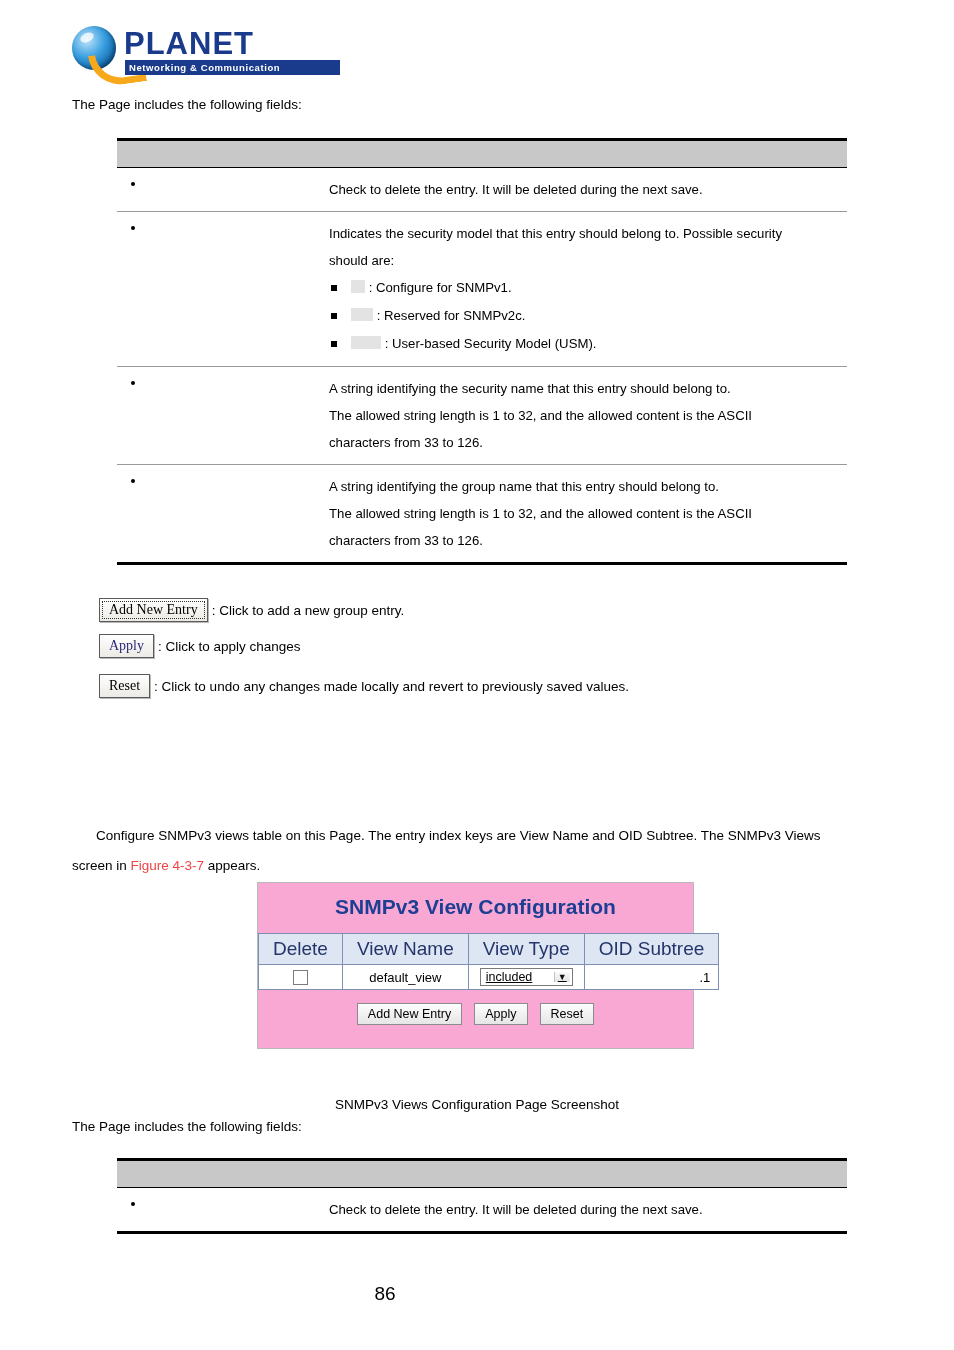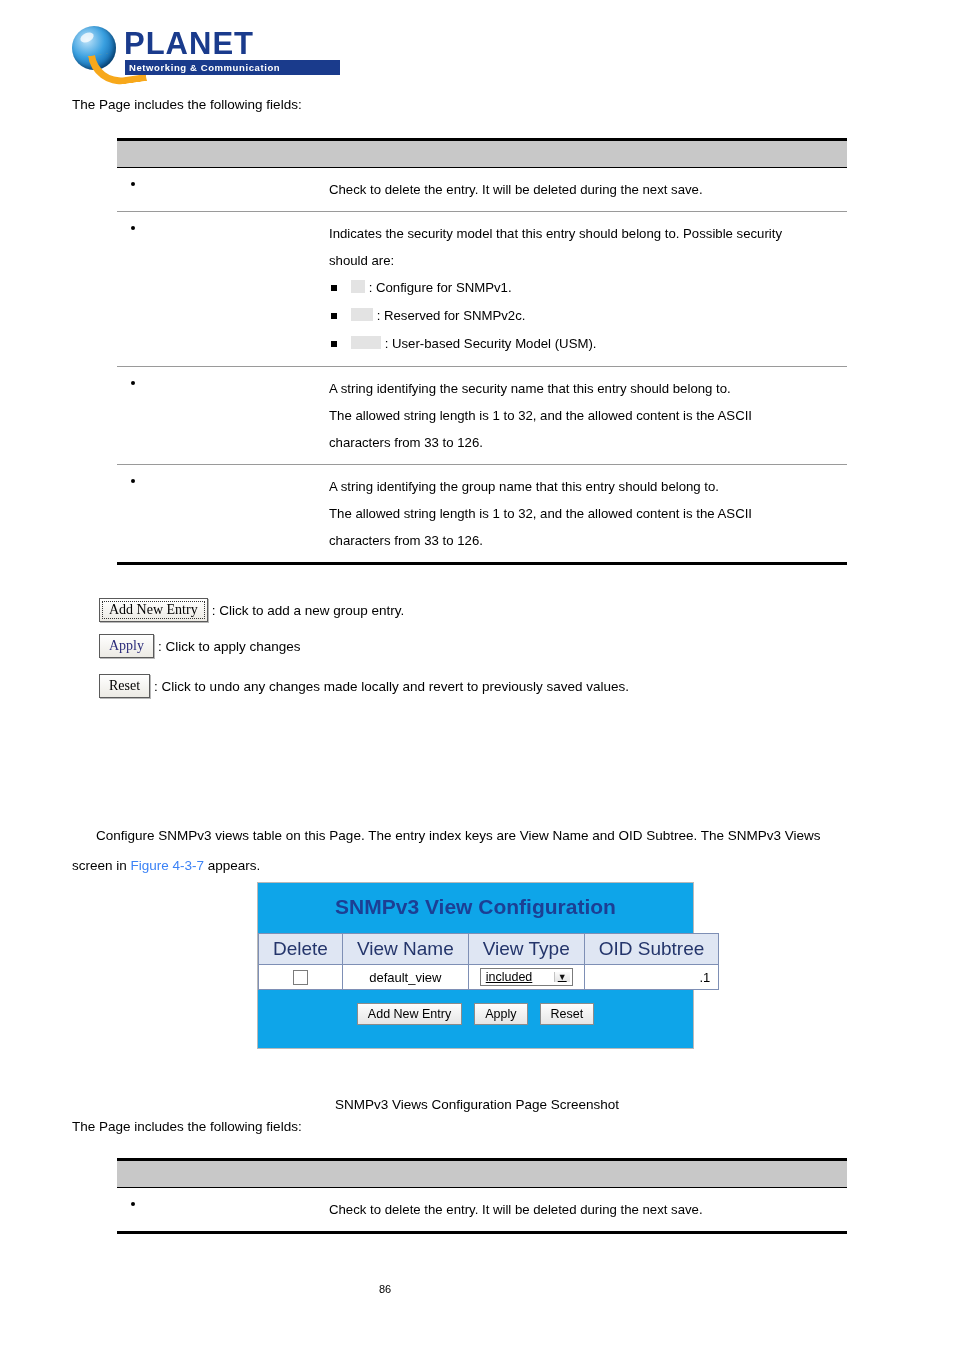--- a/index.html
+++ b/index.html
@@ -191,21 +191,21 @@
   }
 
   
   .shot {
     position: absolute;
     left: 257px;
     top: 882px;
     width: 437px;
     height: 167px;
     border: 1px solid #b9b9b9;
-    background: #0ea5e9;
+    background: #f9a8d4;
     box-sizing: border-box;
   }
   .shot-title {
     text-align: center;
     margin-top: 12px;
     font-family: "Liberation Sans", sans-serif;
     font-size: 21px;
     font-weight: bold;
     color: #1c3f94;
   }
@@ -277,29 +277,29 @@
   }
   .caption {
     position: absolute;
     top: 1097px;
     left: 0;
     width: 954px;
     text-align: center;
     font-size: 13.5px;
   }
   .link {
-    color: #3b82f6;
+    color: #ef4444;
   }
   .pagenum {
     position: absolute;
     top: 1283px;
     left: 0;
     width: 770px;
     text-align: center;
-    font-size: 11px;
+    font-size: 19px;
   }
 </style>
 </head>
 <body>
 
 <div class="page">
 
   <div class="logo-wrap">
     <div class="logo-globe"></div>
     <div class="logo-swoosh"></div>

